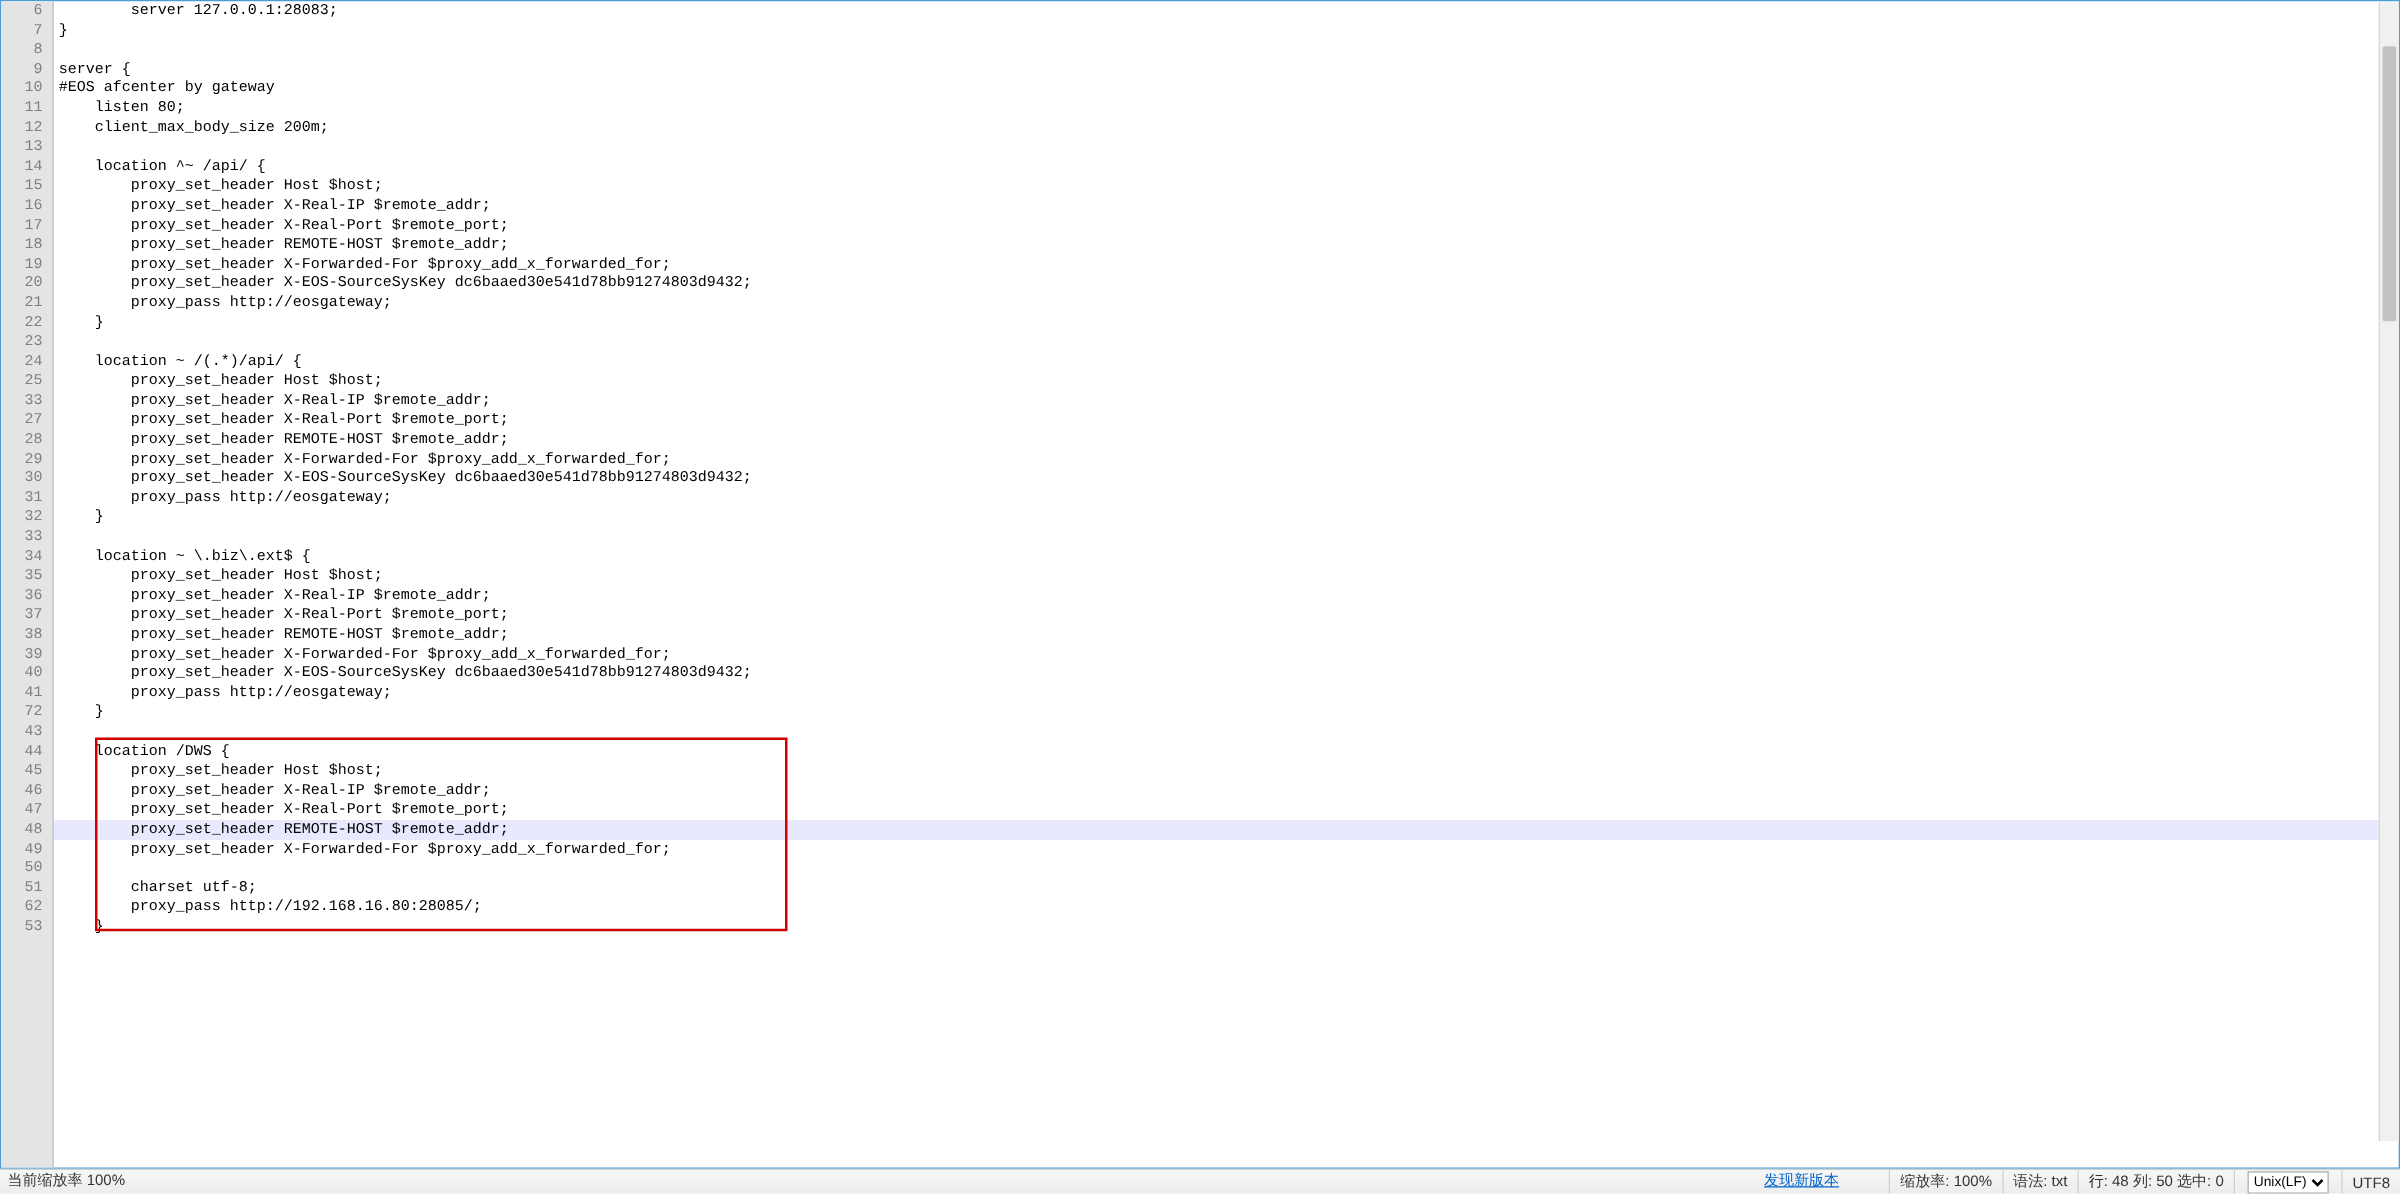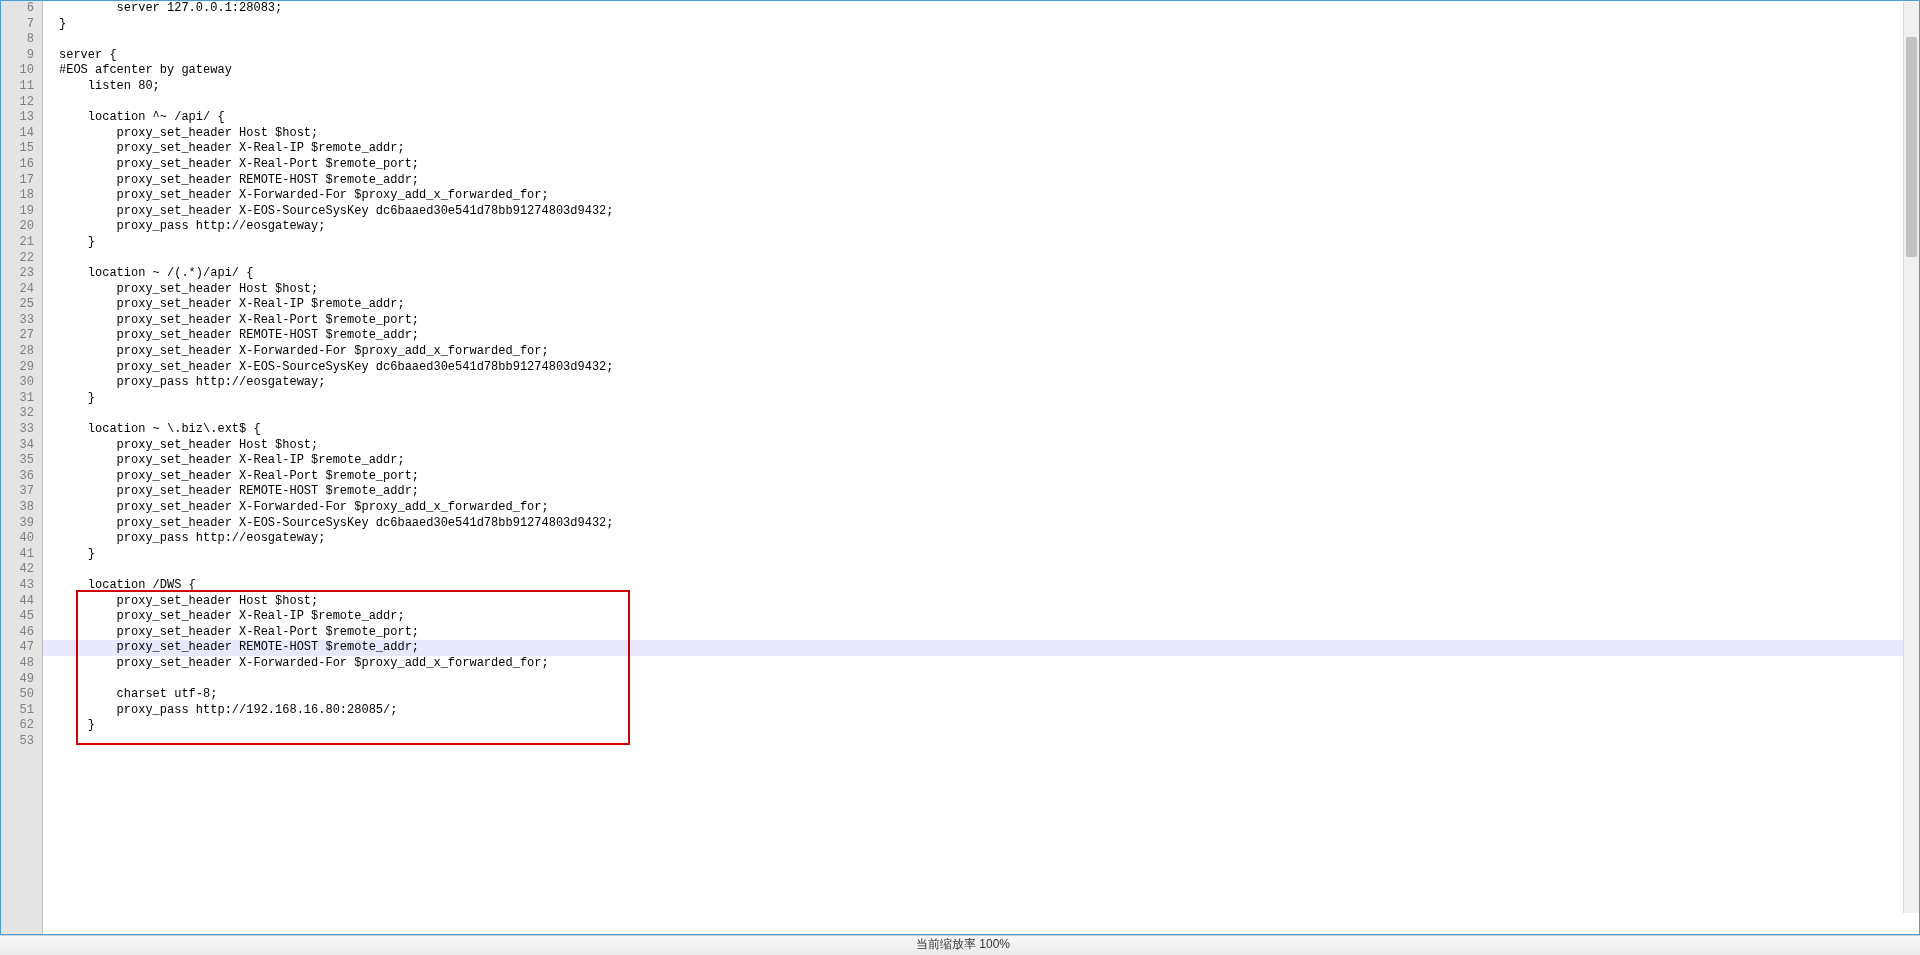--- a/index.html
+++ b/index.html
@@ -1,26 +1,26 @@
 <!DOCTYPE html>
 <html><head>
 <meta charset="utf-8">
 <style>
 * { margin:0; padding:0; box-sizing:border-box; }
 body { font-family: "Microsoft YaHei", Arial, sans-serif; font-size:12px; background:#fff; overflow:hidden; position:relative; width:1920px; height:955px;}
 .editor-wrap { position:absolute; top:0; left:0; right:0; bottom:20px; border:1px solid #4a9ed8; display:flex; }
 .gutter { width:42px; background:#e4e4e4; border-right:1px solid #c0c0c0; flex-shrink:0; font-family:Consolas,"Courier New",monospace; font-size:12px; color:#808080; }
 .gutter-line { height:15.6px; line-height:15.6px; text-align:right; padding-right:8px; }
 .code-area { flex:1; font-family:Consolas,"Courier New",monospace; font-size:12px; color:#000; position:relative; overflow:hidden; }
-.code-line { height:15.6px; line-height:15.6px; white-space:pre; padding-left:16px; position:relative; }
+.code-line { height:15.6px; line-height:15.6px; white-space:pre; padding-left:4px; position:relative; }
 .code-line.hl { background:#e8e8ff; }
 .red-box { position:absolute; border:2px solid #d00000; left:75px; top:589px; width:554px; height:155px; pointer-events:none; }
 .scroll-v { position:absolute; right:0; top:1px; bottom:21px; width:16px; background:#f0f0f0; border-left:1px solid #d8d8d8;}
 .scroll-v .thumb { position:absolute; left:2px; right:2px; top:35px; height:220px; background:#c2c2c2; border-radius:2px;}
-.statusbar { position:absolute; left:0; right:0; bottom:0; height:20px; background:linear-gradient(#f6f6f6,#ececec); border-top:1px solid #cfcfcf; display:flex; align-items:center; font-size:12px; color:#333;flex-direction:column; }
+.statusbar { position:absolute; left:0; right:0; bottom:0; height:20px; background:linear-gradient(#f6f6f6,#ececec); border-top:1px solid #cfcfcf; display:flex; font-size:12px; color:#333; }
 .sb-left { padding-left:6px; flex:1; }
 .sb-link { color:#0066cc; text-decoration:underline; margin-right:40px; cursor:pointer;}
 .sb-cell { padding:0 8px; border-left:1px solid #cfcfcf; height:100%; display:flex; align-items:center; white-space:nowrap;}
 .sb-select { height:18px; font-size:11px; border:1px solid #a9a9a9; background:#fff; margin:4px 2px; }
 </style>
 </head>
 <body>
 
 <div class="editor-wrap">
   <div class="gutter" id="gutter">
@@ -53,40 +53,41 @@
       <div class="gutter-line">32</div>
       <div class="gutter-line">33</div>
       <div class="gutter-line">34</div>
       <div class="gutter-line">35</div>
       <div class="gutter-line">36</div>
       <div class="gutter-line">37</div>
       <div class="gutter-line">38</div>
       <div class="gutter-line">39</div>
       <div class="gutter-line">40</div>
       <div class="gutter-line">41</div>
-      <div class="gutter-line">42</div>
+      <div class="gutter-line">72</div>
       <div class="gutter-line">43</div>
       <div class="gutter-line">44</div>
       <div class="gutter-line">45</div>
       <div class="gutter-line">46</div>
       <div class="gutter-line">47</div>
       <div class="gutter-line">48</div>
       <div class="gutter-line">49</div>
       <div class="gutter-line">50</div>
       <div class="gutter-line">51</div>
       <div class="gutter-line">62</div>
       <div class="gutter-line">53</div>
     </div>
   <div class="code-area" id="code">
       <div class="code-line">        server 127.0.0.1:28083;</div>
       <div class="code-line">}</div>
       <div class="code-line"></div>
       <div class="code-line">server {</div>
       <div class="code-line">#EOS afcenter by gateway</div>
       <div class="code-line">    listen 80;</div>
+      <div class="code-line">    client_max_body_size 200m;</div>
       <div class="code-line"></div>
       <div class="code-line">    location ^~ /api/ {</div>
       <div class="code-line">        proxy_set_header Host $host;</div>
       <div class="code-line">        proxy_set_header X-Real-IP $remote_addr;</div>
       <div class="code-line">        proxy_set_header X-Real-Port $remote_port;</div>
       <div class="code-line">        proxy_set_header REMOTE-HOST $remote_addr;</div>
       <div class="code-line">        proxy_set_header X-Forwarded-For $proxy_add_x_forwarded_for;</div>
       <div class="code-line">        proxy_set_header X-EOS-SourceSysKey dc6baaed30e541d78bb91274803d9432;</div>
       <div class="code-line">        proxy_pass http://eosgateway;</div>
       <div class="code-line">    }</div>

